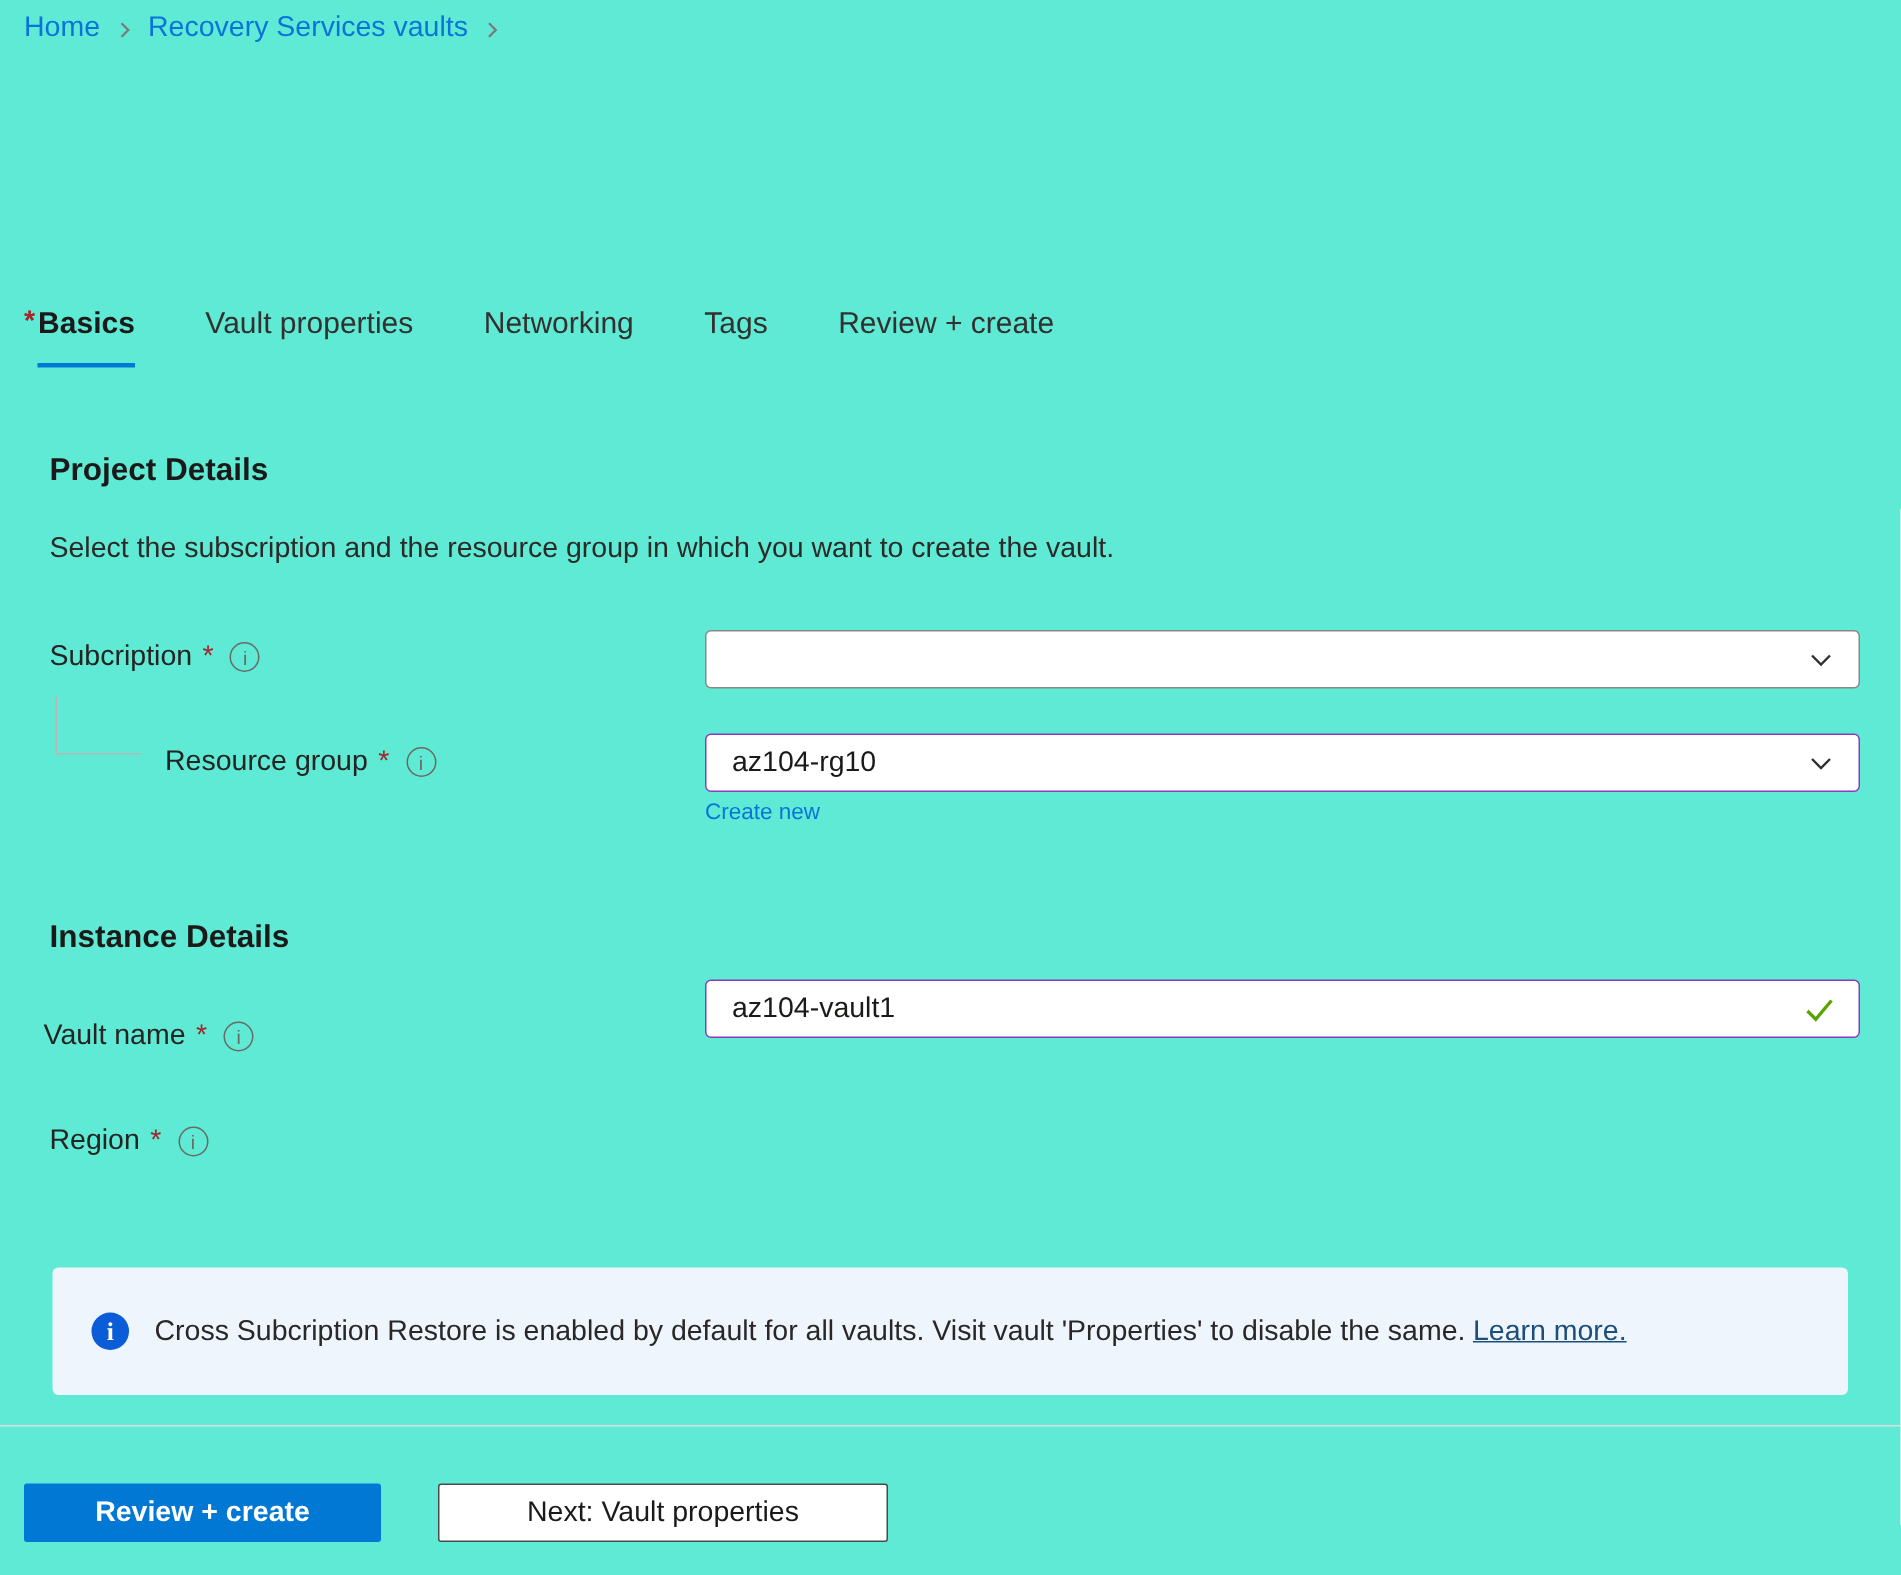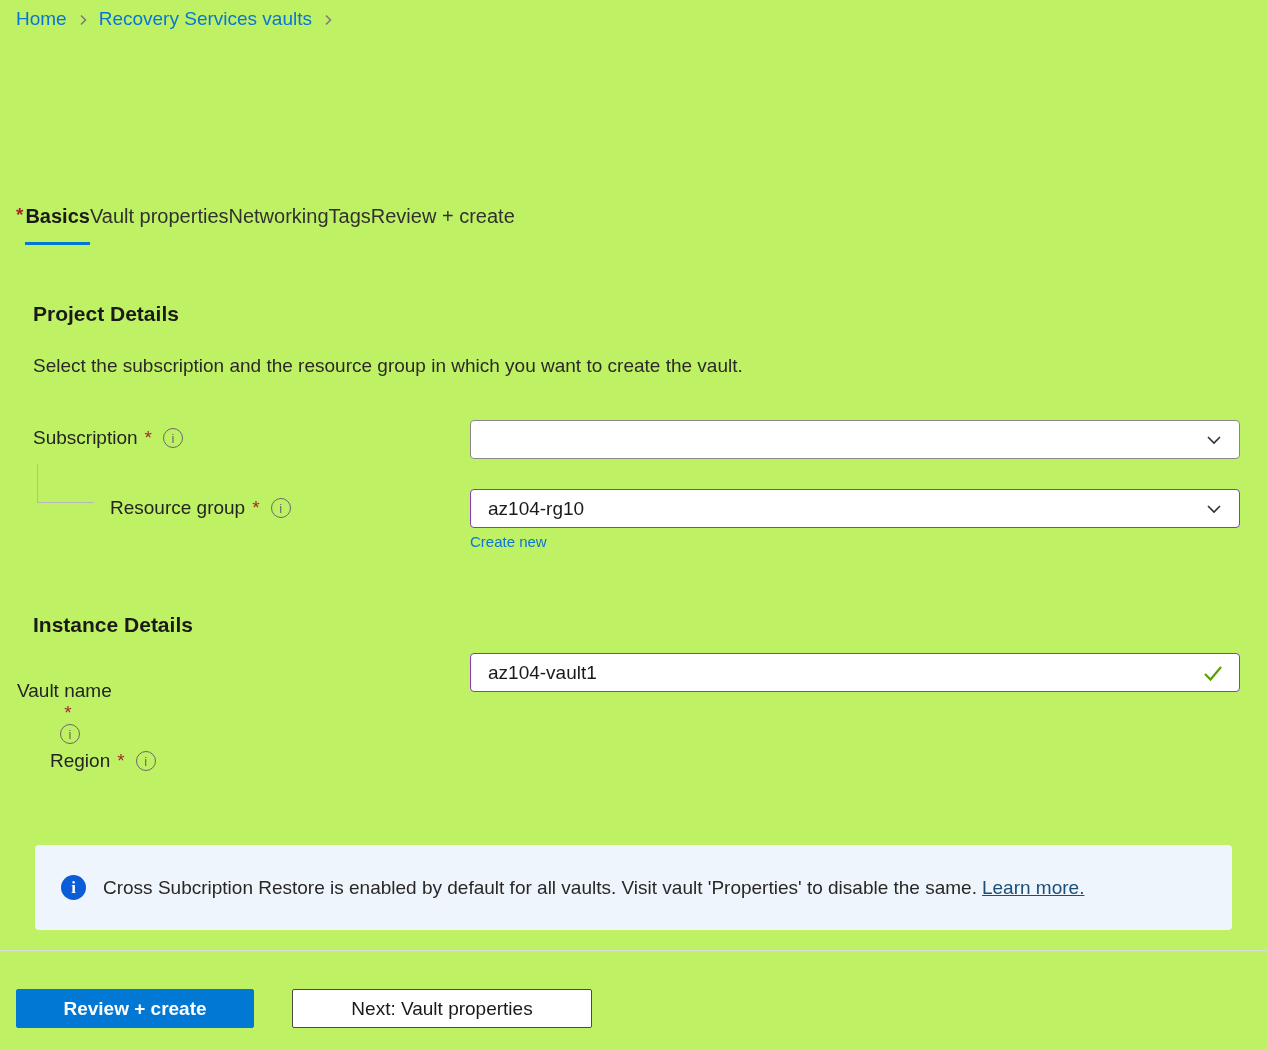--- a/index.html
+++ b/index.html
@@ -1,31 +1,31 @@
 <!DOCTYPE html>
 <html><head>
 <meta charset="utf-8">
 <style>
   * { box-sizing: border-box; }
   html,body { margin:0; padding:0; background:#fff; }
   body { font-family:"Liberation Sans","DejaVu Sans",sans-serif; color:#323130; }
-  .page { position:relative; width:1267px; height:1050px; background:#bef264; overflow:hidden; }
+  .page { position:relative; width:1267px; height:1050px; background:#5eead4; overflow:hidden; }
 
   
   .breadcrumb { position:absolute; top:8px; left:16px; display:flex; align-items:center; gap:9px; font-size:19px; }
   .breadcrumb a { color:#0b74d8; text-decoration:none; cursor:pointer; }
   .crumb-chev { display:inline-flex; align-items:center; margin-top:2px; }
 
   
   .title-row { position:absolute; top:54px; left:16px; display:flex; align-items:center; }
   .page-title { font-size:34px; font-weight:700; color:#1b1a19; letter-spacing:-0.3px; }
   .more-options { border:none; background:transparent; font-size:21px; color:#33312f; margin-left:46px; margin-top:10px; letter-spacing:1px; cursor:pointer; padding:0; }
 
   
-  .tabs { position:absolute; top:205px; left:16px; display:flex; font-size:20px; color:#323130; }
+  .tabs { position:absolute; top:205px; left:16px; display:flex; gap:47px; font-size:20px; color:#323130; }
   .tab { cursor:pointer; white-space:nowrap; }
   .tab .req-mark { color:#a4262c; margin-right:2px; font-size:19px; position:relative; top:-2px; }
   .tab-label { position:relative; display:inline-block; padding-bottom:17px; }
   .tab.active { color:#1b1a19; font-weight:700; }
   .tab.active .tab-label::after { content:""; position:absolute; left:0; right:0; bottom:0; height:3px; background:#0078d4; }
 
   
   .section-heading { position:absolute; left:33px; font-size:21px; font-weight:700; color:#1b1a19; }
   .section-desc { position:absolute; left:33px; font-size:19px; color:#2b2a29; }
 
@@ -93,21 +93,21 @@
     </div>
     <div class="tab">
       <span class="tab-label">Review + create</span>
     </div>
   </div>
 
   <h2 class="section-heading" style="top:302px; margin:0;">Project Details</h2>
   <p class="section-desc" style="top:355px; margin:0;">Select the subscription and the resource group in which you want to create the vault.</p>
 
   <div class="field-label" style="top:427px; left:33px;">
-    <span>Subscription</span>
+    <span>Subcription</span>
     <span class="req">*</span>
     <span class="info-icon">
         <span>i</span>
       </span>
   </div>
   <div class="control" style="top:420px;">
     <span class="control-value"></span>
     <span class="chev">
       <svg width="24" height="24" viewBox="0 0 24 24">
           <path d="M6 9 L12 15 L18 9" fill="none" stroke="#323130" stroke-width="1.6"></path>
@@ -129,37 +129,37 @@
     <span class="chev">
       <svg width="24" height="24" viewBox="0 0 24 24">
           <path d="M6 9 L12 15 L18 9" fill="none" stroke="#323130" stroke-width="1.6"></path>
         </svg>
     </span>
   </div>
   <a class="create-new" href="#">Create new</a>
 
   <h2 class="section-heading" style="top:613px; margin:0;">Instance Details</h2>
 
-  <div class="field-label" style="top:680px; left:17px;flex-direction:column;">
+  <div class="field-label" style="top:680px; left:29px;">
     <span>Vault name</span>
     <span class="req">*</span>
     <span class="info-icon">
         <span>i</span>
       </span>
   </div>
   <div class="control modified" style="top:653px;">
     <input class="control-input" value="az104-vault1" style="">
     <span class="check">
       <svg width="26" height="26" viewBox="0 0 26 26">
           <path d="M5 14 L10.5 19.5 L21 7" fill="none" stroke="#57a300" stroke-width="2.2"></path>
         </svg>
     </span>
   </div>
 
-  <div class="field-label" style="top:750px; left:50px;">
+  <div class="field-label" style="top:750px; left:33px;">
     <span>Region</span>
     <span class="req">*</span>
     <span class="info-icon">
         <span>i</span>
       </span>
   </div>
 
   <div class="banner">
     <span class="banner-icon">
         <span>i</span>

